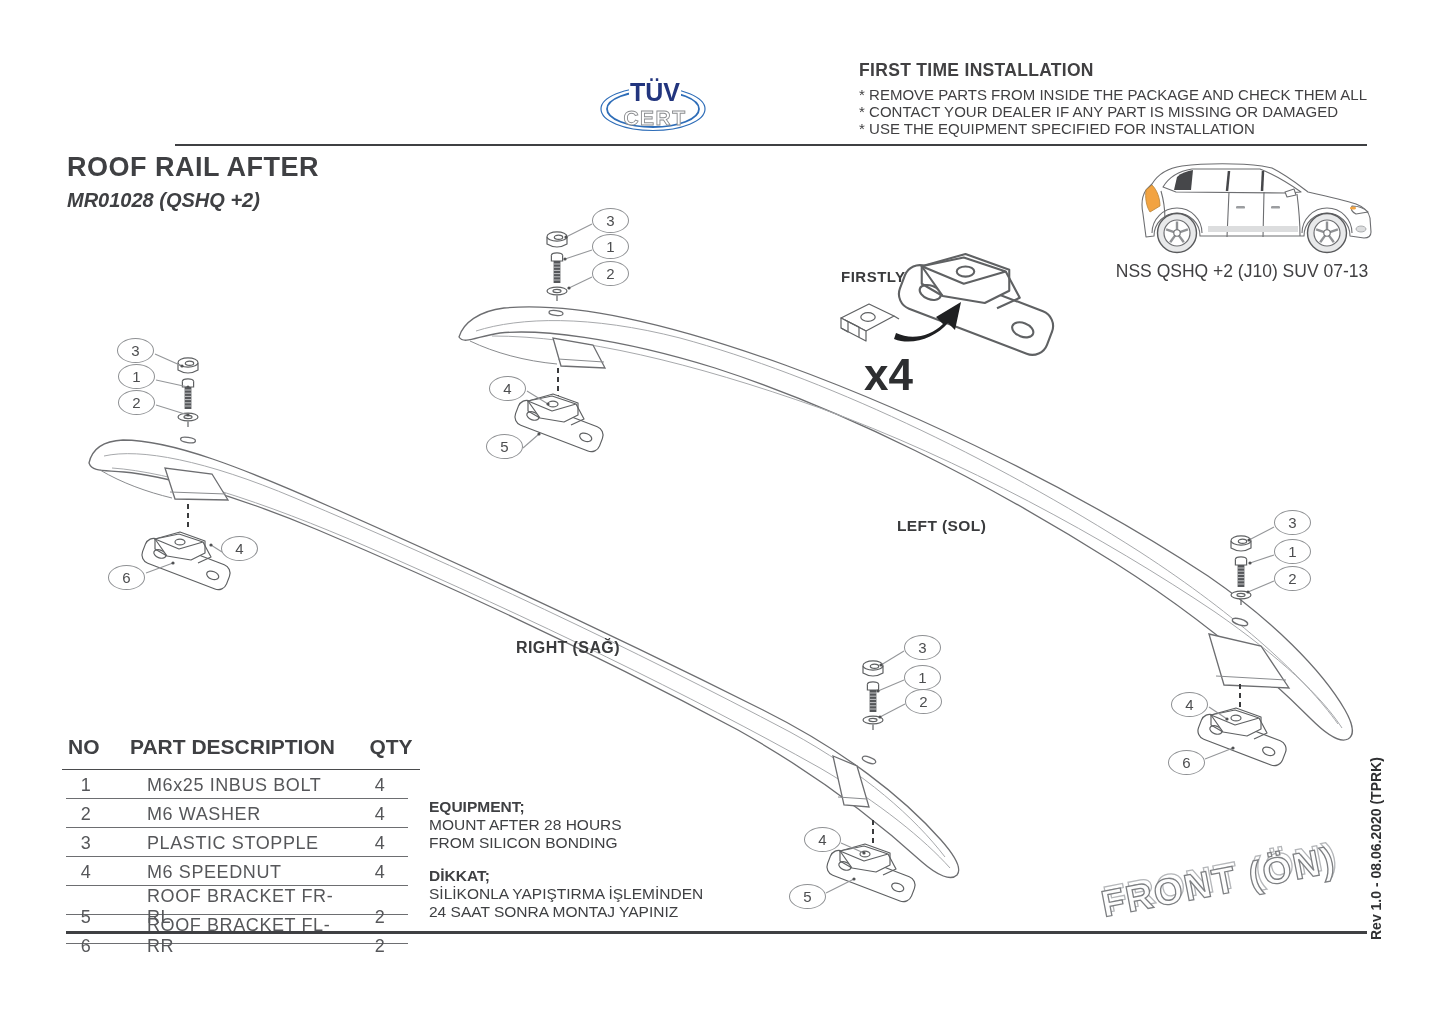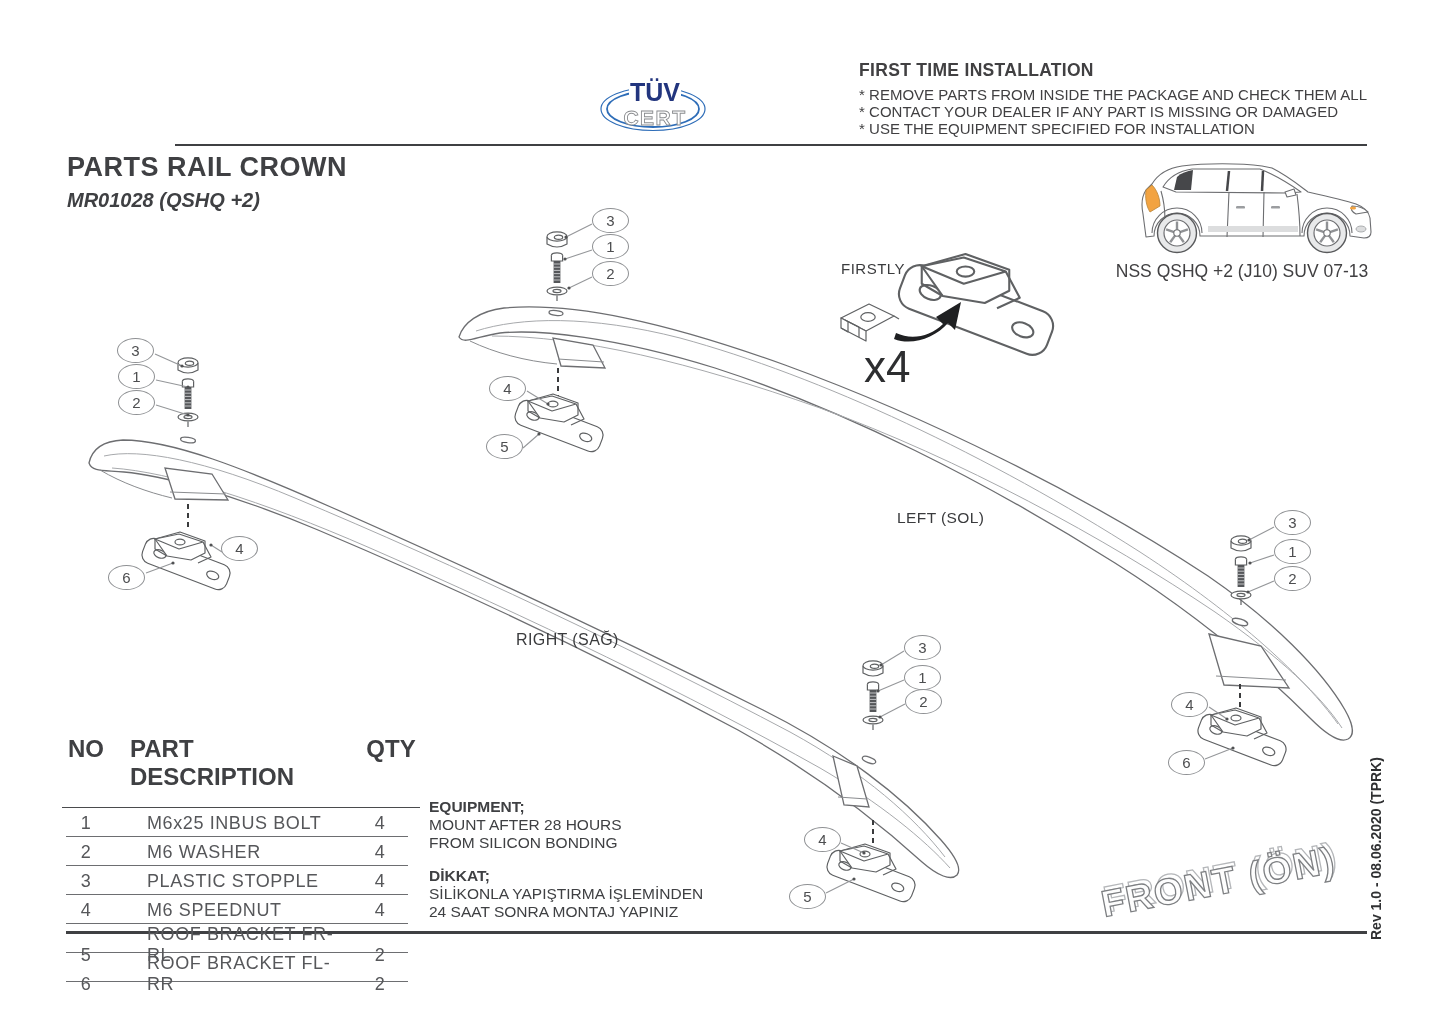--- a/index.html
+++ b/index.html
@@ -8,31 +8,31 @@
   .artwork{position:absolute;left:0;top:0;}
   .artwork text{font-family:"Liberation Sans", sans-serif;}
   .rule{position:absolute;background:#3f4043;}
   .inst{position:absolute;right:78px;top:60px;}
   .inst-head{font-size:17.5px;font-weight:bold;letter-spacing:.3px;margin-bottom:5px;}
   .inst-note{font-size:15px;line-height:17px;}
   .title{position:absolute;left:67px;top:152px;}
   .title-main{font-size:27px;font-weight:bold;letter-spacing:.5px;color:#3f4043;}
   .title-sub{font-size:20px;font-style:italic;font-weight:bold;margin-top:6px;color:#3f4043;}
   .car-caption{position:absolute;left:1112px;top:261px;width:260px;text-align:center;font-size:17.5px;}
-  .lbl{position:absolute;font-weight:normal;color:#3a3b3d;}
+  .lbl{position:absolute;font-weight:bold;color:#3a3b3d;margin-top:8px;}
   .firstly{left:841px;top:260px;font-size:15px;letter-spacing:.5px;}
   .mult{left:864px;top:342px;font-size:44px;color:#2d2e30;}
   .leftlbl{left:897px;top:509px;font-size:15.5px;letter-spacing:.4px;}
   .rightlbl{left:516px;top:631px;font-size:16px;letter-spacing:.4px;}
   .bubble{position:absolute;width:37px;height:25px;border:1.4px solid #8e9093;border-radius:50%;
           background:#fff;display:flex;align-items:center;justify-content:center;
           font-size:15px;color:#4d4e50;box-sizing:border-box;}
   .ptable{position:absolute;left:62px;top:735px;width:358px;}
-  .thead{display:grid;grid-template-columns:52px 1fr 58px;font-size:24px;font-weight:bold;
-         color:#3f4043;padding-bottom:16px;border-bottom:1.8px solid #4a4b4d;}
+  .thead{display:grid;grid-template-columns:52px 1fr 58px;font-size:21px;font-weight:bold;
+         color:#3f4043;padding-bottom:10px;border-bottom:1.8px solid #4a4b4d;}
   .thead .h-no{padding-left:6px;}
   .thead .h-desc{padding-left:16px;}
   .thead .h-qty{text-align:center;}
   .tr{display:grid;grid-template-columns:40px 1fr 56px;height:28px;align-items:end;
       border-bottom:1px solid #6d6e71;margin:0 12px 0 4px;font-size:18px;letter-spacing:.6px;color:#56575a;}
   .tr span{padding-bottom:2px;}
   .td-no{text-align:center;}
   .td-desc{padding-left:41px;}
   .td-qty{text-align:center;}
   .noteblock{position:absolute;left:429px;font-size:15.5px;line-height:18px;color:#3f4043;}
@@ -227,21 +227,21 @@
   <div class="rule" style="left:66px;top:931px;width:1301px;height:3px;"></div>
 
   <div class="inst">
     <div class="inst-head">FIRST TIME INSTALLATION</div>
     <div class="inst-note">* REMOVE PARTS FROM INSIDE THE PACKAGE AND CHECK THEM ALL</div>
     <div class="inst-note">* CONTACT YOUR DEALER IF ANY PART IS MISSING OR DAMAGED</div>
     <div class="inst-note">* USE THE EQUIPMENT SPECIFIED FOR INSTALLATION</div>
   </div>
 
   <div class="title">
-    <div class="title-main">PARTS RAIL CROWN</div>
+    <div class="title-main">ROOF RAIL AFTER</div>
     <div class="title-sub">MR01028 (QSHQ +2)</div>
   </div>
 
   <div class="car-caption">NSS QSHQ +2 (J10) SUV 07-13</div>
 
   <div class="lbl firstly">FIRSTLY</div>
   <div class="lbl mult">x4</div>
   <div class="lbl leftlbl">LEFT (SOL)</div>
   <div class="lbl rightlbl">RIGHT (SAĞ)</div>
 

